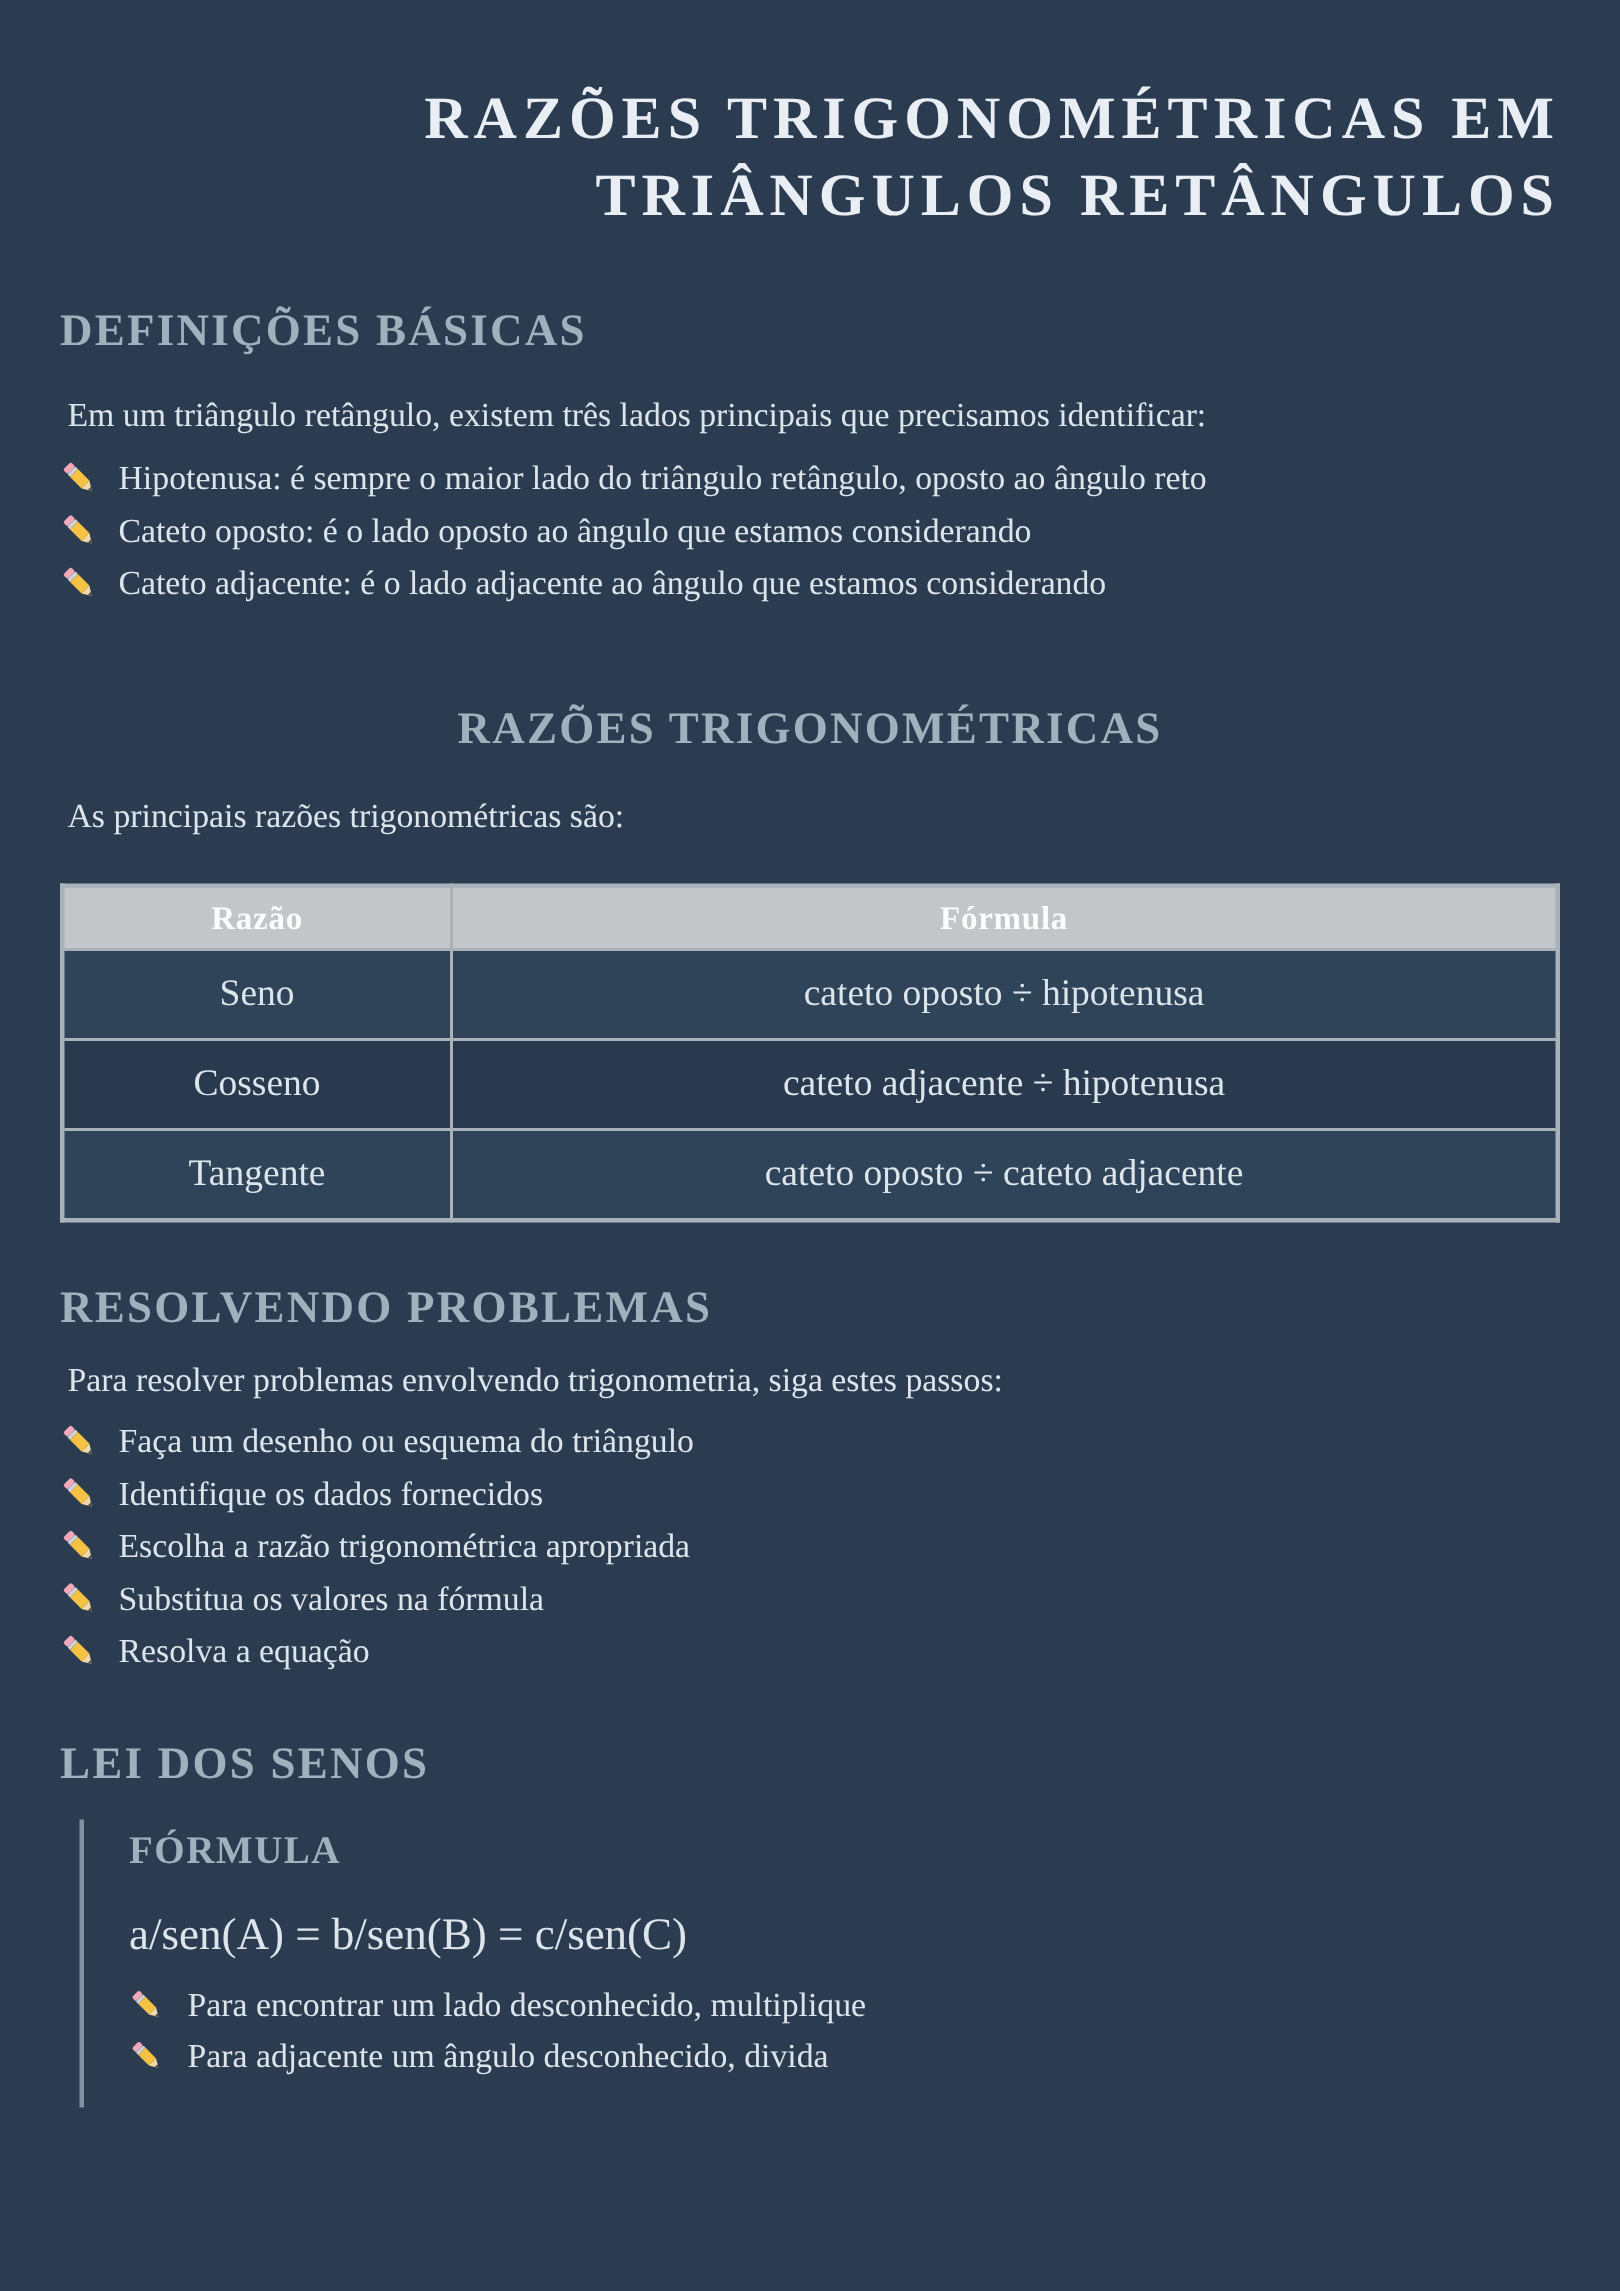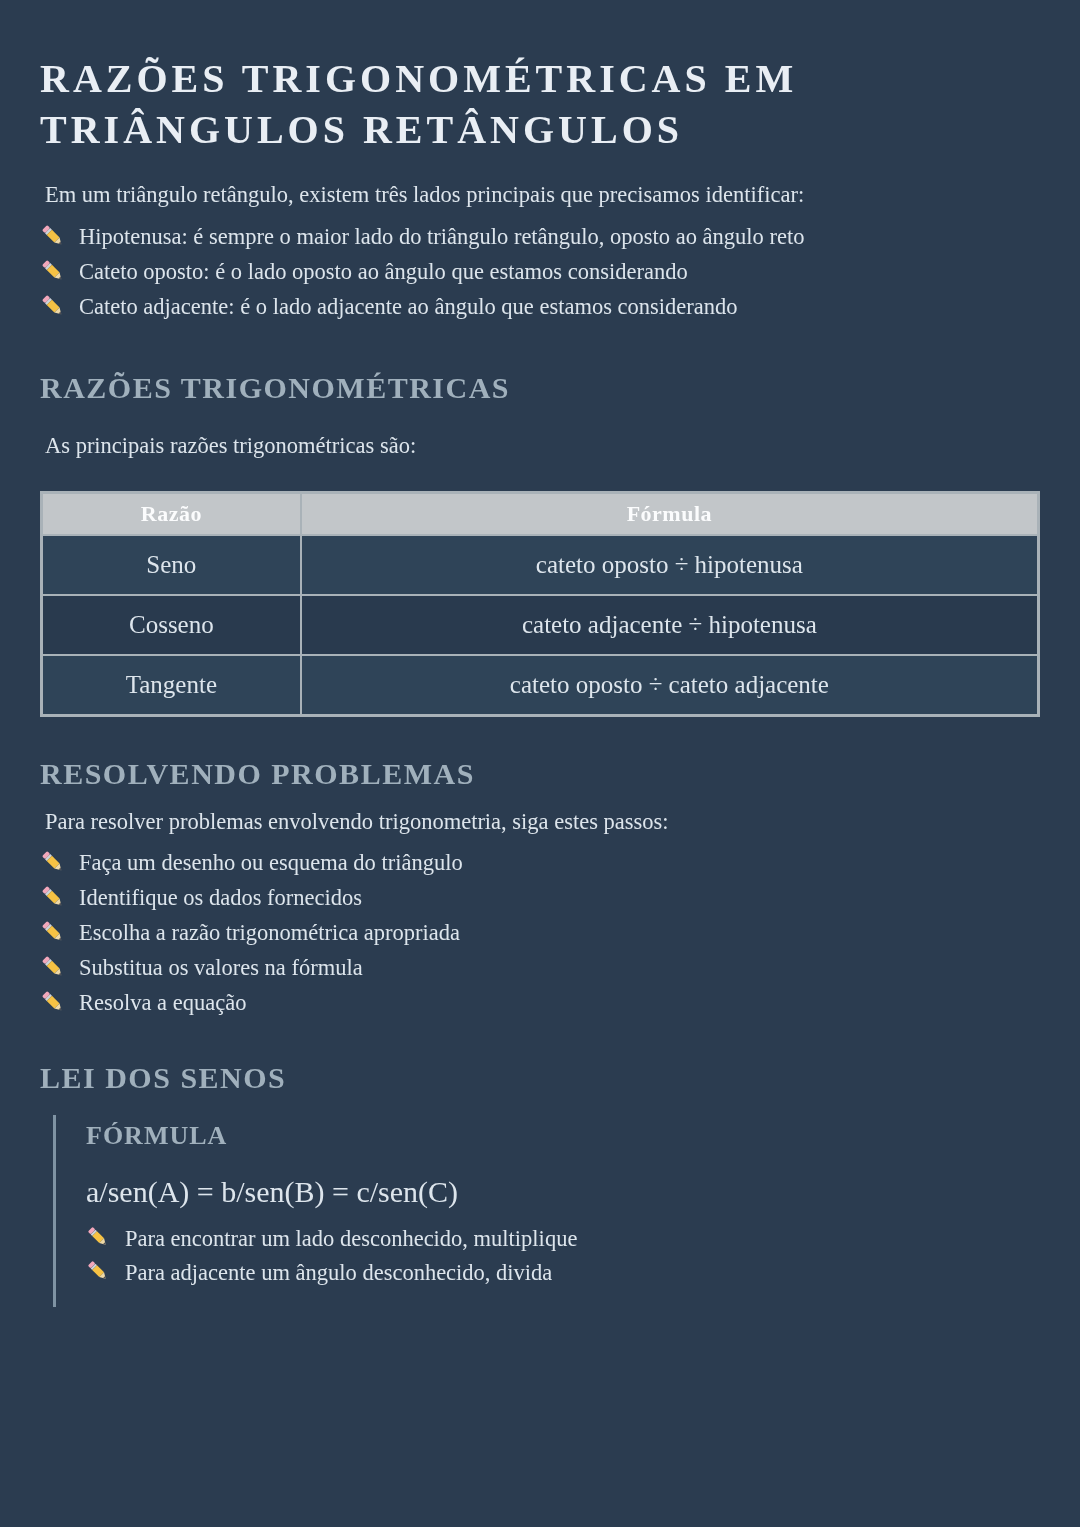--- a/index.html
+++ b/index.html
@@ -18,21 +18,21 @@
   html,body{margin:0;padding:0;background:var(--background);}
   body{
     width:1080px;height:1527px;overflow:hidden;
     font-family:"Liberation Serif","DejaVu Serif",serif;
     color:var(--body-text);
   }
   .page{padding:0 40px;}
 
   h1{
     margin:0;padding-top:54px;
-    text-align:left;
+    text-align:right;
     font-size:40px;line-height:1.27;font-weight:700;
     letter-spacing:4px;
     color:var(--title);
   }
   h2{
     margin:0;
     font-size:30px;font-weight:700;letter-spacing:1.5px;
     color:var(--heading);
   }
   h3{
@@ -40,33 +40,33 @@
     font-size:26px;font-weight:700;letter-spacing:1px;
     color:var(--heading);
   }
   p{margin:0;font-size:22.5px;line-height:30px;color:var(--body-text);}
   .intro{margin-left:5px;}
 
   #sec-definicoes h2{margin-top:48px;}
   #sec-definicoes .intro{margin-top:24px;}
   #sec-definicoes ul{margin-top:13px;}
 
-  #sec-razoes h2{margin-top:50px;}
+  #sec-razoes h2{margin-top:66px;text-align:center;}
   #sec-razoes .intro{margin-top:26px;}
 
   #sec-resolvendo h2{margin-top:40px;}
   #sec-resolvendo .intro{margin-top:16px;}
   #sec-resolvendo ul{margin-top:12px;}
 
   #sec-leisenos h2{margin-top:44px;}
   #sec-leisenos .intro{margin-top:22px;line-height:38px;max-width:995px;}
 
   ul{list-style:none;margin:0;padding:0;}
   li{
-    display:flex;align-items:flex-start;
+    display:flex;align-items:center;
     margin-bottom:7px;
     font-size:22.5px;line-height:28px;
   }
   .pencil{
     width:26px;height:26px;flex:0 0 26px;
     margin-right:13px;display:inline-block;
   }
   .pencil svg{width:100%;height:100%;display:block;}
 
   table{
@@ -121,20 +121,21 @@
 </svg>
 
 <main class="page">
 
   <h1>
     <span>RAZÕES TRIGONOMÉTRICAS EM</span><br>
     <span>TRIÂNGULOS RETÂNGULOS</span>
   </h1>
 
   <section id="sec-definicoes">
+    <h2>DEFINIÇÕES BÁSICAS</h2>
     <p class="intro">Em um triângulo retângulo, existem três lados principais que precisamos identificar:</p>
     <ul>
       <li>
         <span class="pencil">
             <svg>
               <use href="#pencil"></use>
             </svg>
           </span>
         <span>Hipotenusa: é sempre o maior lado do triângulo retângulo, oposto ao ângulo reto</span>
       </li>

